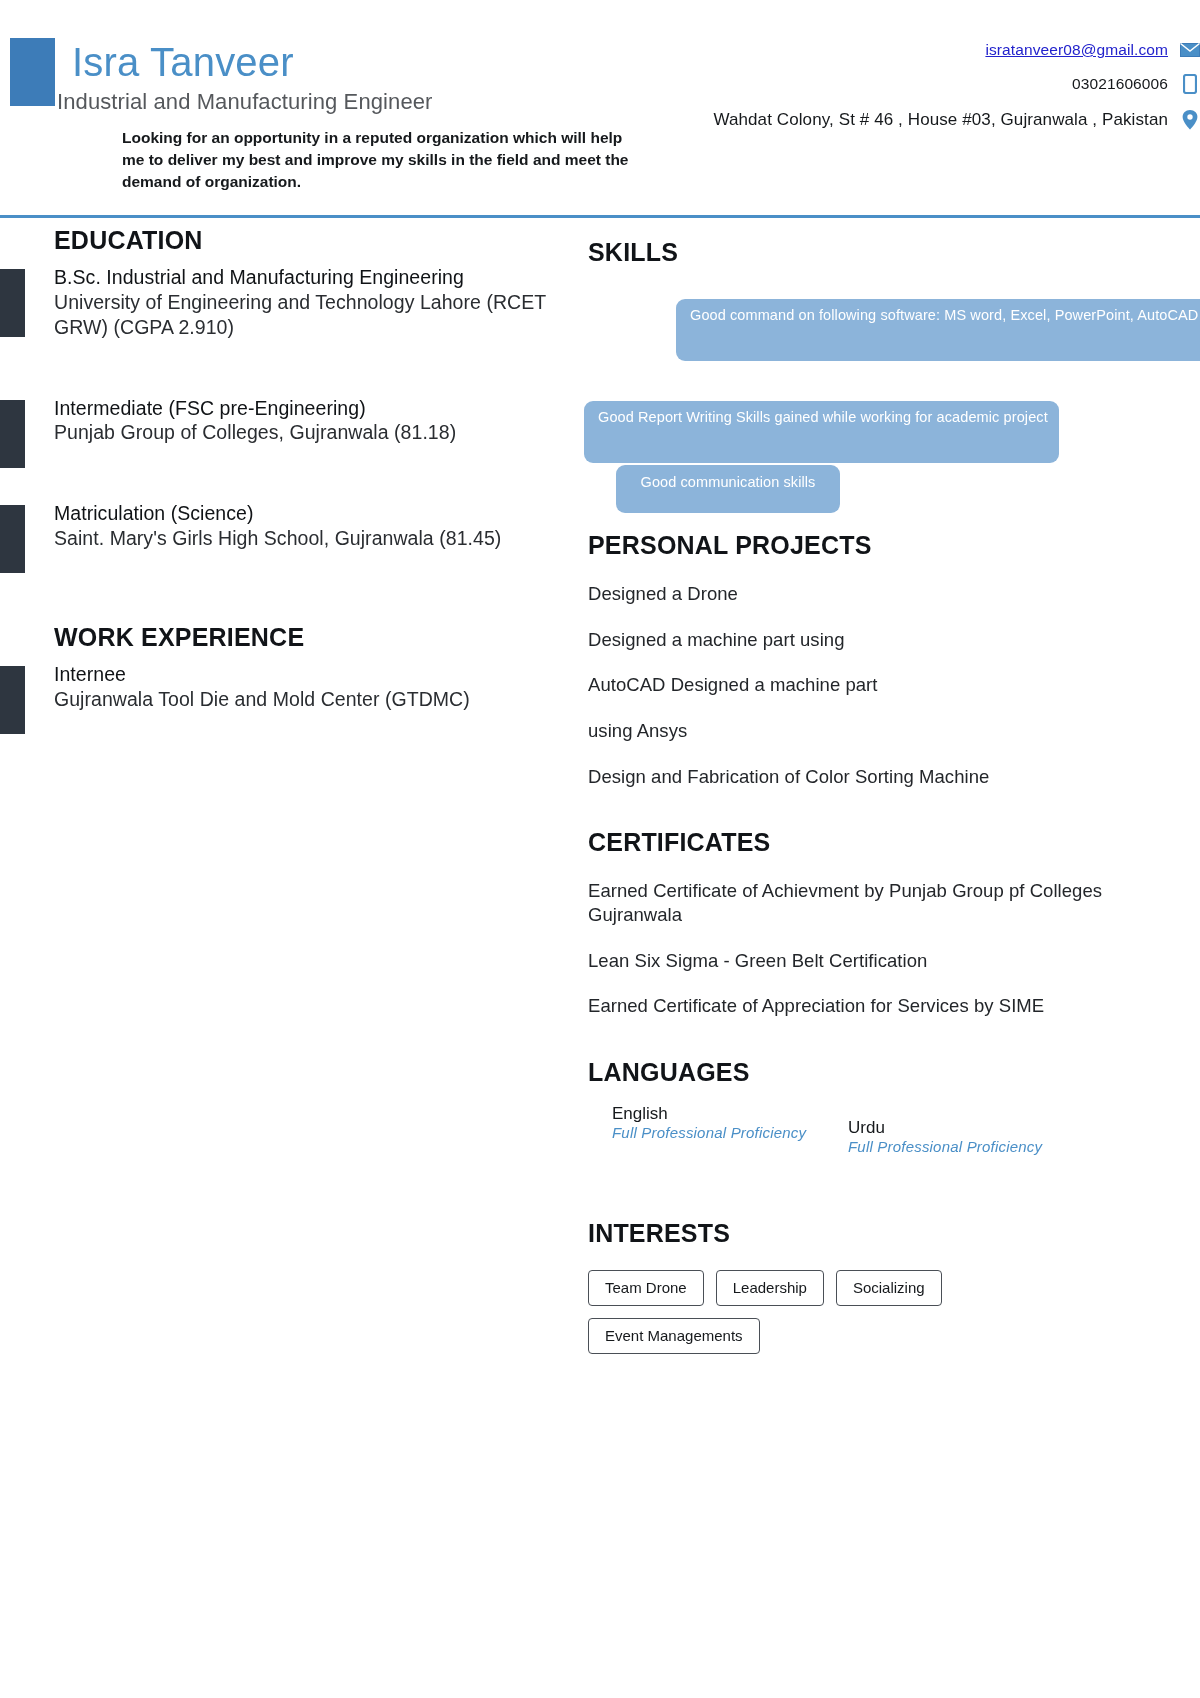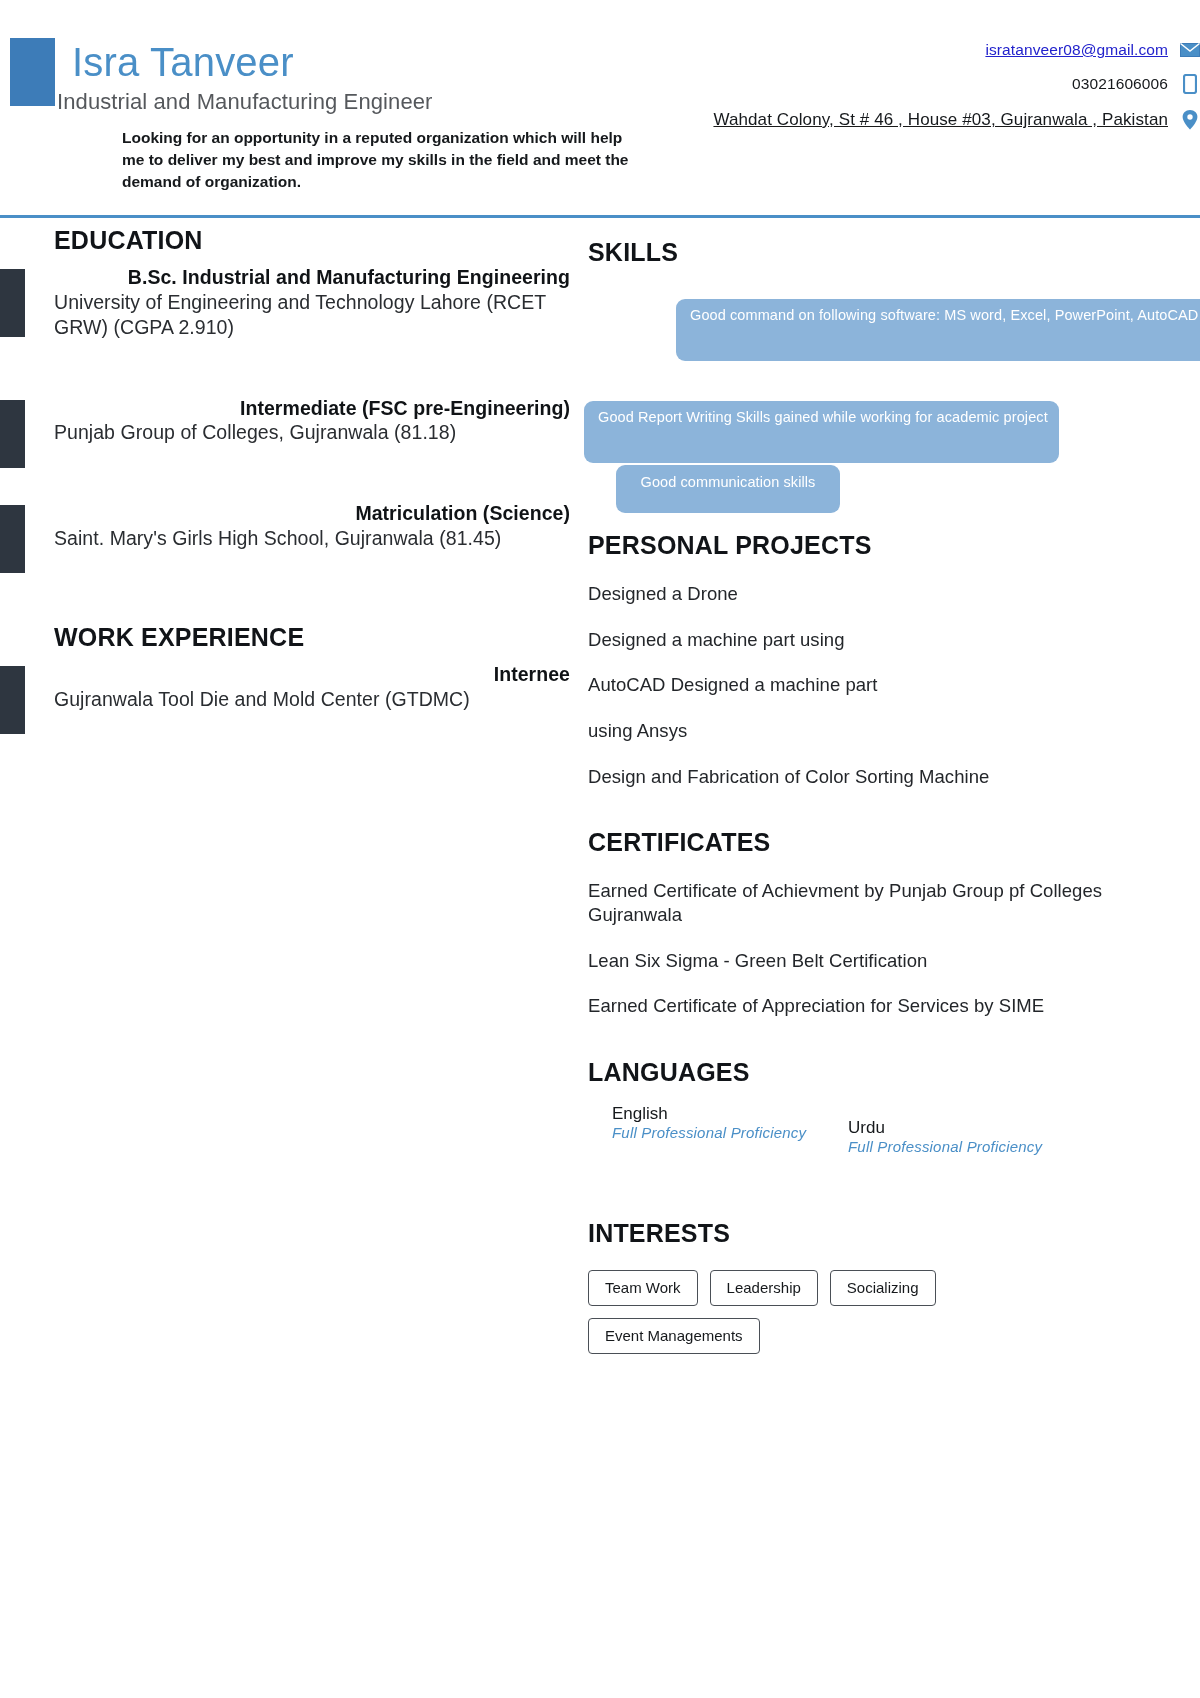--- a/index.html
+++ b/index.html
@@ -85,21 +85,20 @@
     font-size: 15.5px;
     color: #16191c;
     letter-spacing: 0.1px;
   }
   .contact-row.email .ctext {
     color: #2222cc;
     text-decoration: underline;
   }
   .contact-row.address {
     margin-top: 16px;
-    text-decoration: underline;
   }
   .contact-row.address .ctext {
     font-size: 17px;
   }
   .ico {
     display: inline-flex;
     align-items: center;
     justify-content: center;
     width: 20px;
     height: 20px;
@@ -154,25 +153,24 @@
   .entry-bar {
     position: absolute;
     left: -74px;
     top: 4px;
     width: 45px;
     height: 68px;
     background: #2e3640;
   }
   .entry-title {
     font-size: 19.5px;
-    font-weight: bold;
+    font-weight: normal;
     line-height: 1.27;
     color: #101316;
     letter-spacing: 0.05px;
-    text-align: right;
   }
   .entry-sub {
     font-size: 19.5px;
     font-weight: 400;
     line-height: 1.28;
     color: #2a2d31;
     letter-spacing: 0.05px;
   }
   .gap-lg { height: 46px; }
 
@@ -384,21 +382,21 @@
           <div class="lang l2">
             <div class="lname">Urdu</div>
             <div class="llevel">Full Professional Proficiency</div>
           </div>
         </div>
 
         <div style="height:24px"></div>
 
         <h2 class="sect">INTERESTS</h2>
         <div class="interests">
-          <div class="chip">Team Work</div>
+          <div class="chip">Team Drone</div>
           <div class="chip">Leadership</div>
           <div class="chip">Socializing</div>
           <div class="chip">Event Managements</div>
         </div>
 
       </div>
     </div>
 
   </div>
 </div>

